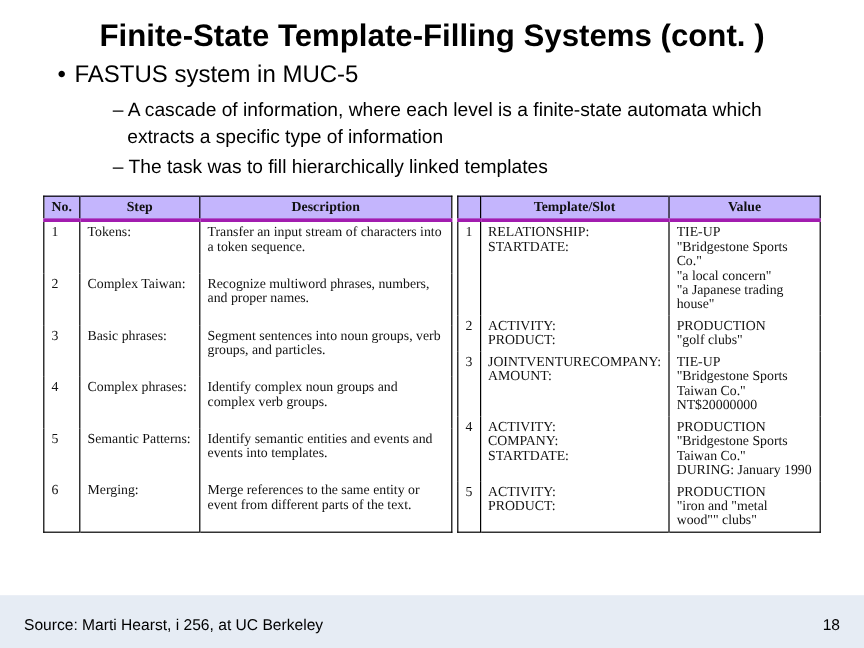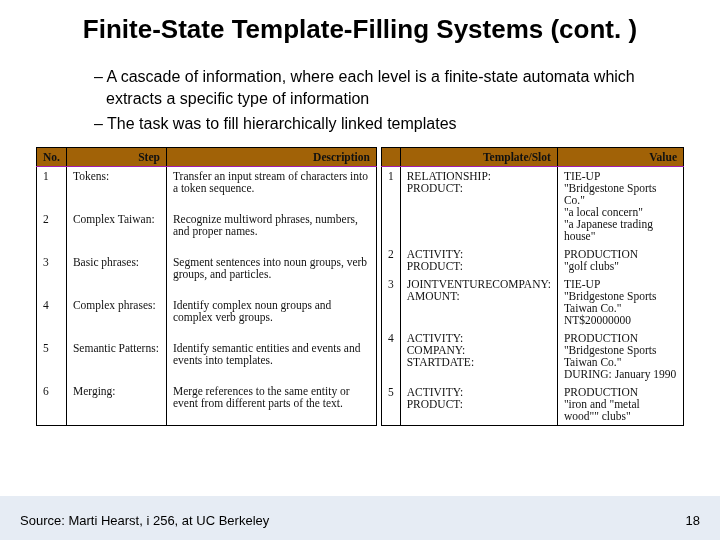--- a/index.html
+++ b/index.html
@@ -1,44 +1,47 @@
 <!DOCTYPE html>
 <html><head>
 <meta charset="utf-8">
 <style>
   * { box-sizing: border-box; margin: 0; padding: 0; }
   html, body { width: 720px; height: 540px; background: #fff; font-family: Arial, Helvetica, sans-serif; color: #000; }
   .slide { position: relative; width: 720px; height: 540px; padding: 14px 36px 0 36px; }
-  .title { text-align: center; font-weight: bold; font-size: 26px; line-height: 1.2; margin-bottom: 21px; }
+  .title { text-align: center; font-weight: bold; font-size: 26px; line-height: 1.2; margin-bottom: 6px; }
   .bullet-l1 { font-size: 20px; margin-left: 12px; margin-bottom: 8px; }
   .bullet-l1 .dot { display: inline-block; width: 14px; }
   .bullet-l2 { font-size: 16px; margin-left: 58px; text-indent: -12px; padding-left: 12px; line-height: 1.35; margin-bottom: 4px; }
   .tables { display: flex; gap: 4px; margin-top: 12px; }
   .tbl { border: 1px solid #000; border-collapse: collapse; font-family: Georgia, 'Times New Roman', serif; font-size: 11.5px; color: #111; }
-  .tbl th { background: #a16207; font-weight: bold; text-align: right; padding: 3px 6px; border-right: 1px solid #000; border-bottom: 1px solid #a21caf; }
+  .tbl th { background: #c4b5fd; font-weight: bold; text-align: center; padding: 3px 6px; border-right: 1px solid #000; border-bottom: 3px solid #a21caf; }
   .tbl th:last-child { border-right: none; }
   .tbl td { padding: 3px 6px; vertical-align: top; border-right: 1px solid #000; }
   .tbl td:last-child { border-right: none; margin-left: 22px; }
   .tbl tr:last-child td { }
   .left { width: 360px; }
   .right { width: 320px; }
   .left td:nth-child(1) { width: 26px; }
   .left td:nth-child(2) { width: 100px; }
   .right td:nth-child(1) { width: 14px; }
   .right td:nth-child(2) { width: 150px; }
   .footer { position: absolute; bottom: 0; left: 0; right: 0; height: 44px; background: #e6ecf4; padding-left: 42px; }
   .source { position: absolute; left: 20px; bottom: 12px; font-size: 13px; }
   .pagenum { position: absolute; right: 20px; bottom: 12px; font-size: 13px; }
 </style>
 </head>
 <body>
 
 <div class="slide">
   <div class="title">Finite-State Template-Filling Systems (cont. )</div>
 
+  <div class="bullet-l1">
+    <span class="dot">•</span><span>FASTUS system in MUC-5</span>
+  </div>
 
   <div class="bullet-l2">– <span>A cascade of information, where each level is a finite-state automata which extracts a specific type of information</span></div>
   <div class="bullet-l2">– <span>The task was to fill hierarchically linked templates</span></div>
 
   <div class="tables">
     <table class="tbl left">
       <thead>
         <tr>
           <th>No.</th>
           <th>Step</th>
@@ -84,21 +87,21 @@
         <tr>
           <th></th>
           <th>Template/Slot</th>
           <th>Value</th>
         </tr>
       </thead>
       <tbody id="right-body">
           <tr>
             <td style="white-space: pre-line;">1</td>
             <td style="white-space: pre-line;">RELATIONSHIP:
-PRODUCT:</td>
+STARTDATE:</td>
             <td style="white-space: pre-line;">TIE-UP
 "Bridgestone Sports Co."
 "a local concern"
 "a Japanese trading house"</td>
           </tr>
           <tr>
             <td style="white-space: pre-line;">2</td>
             <td style="white-space: pre-line;">ACTIVITY:
 PRODUCT:</td>
             <td style="white-space: pre-line;">PRODUCTION

